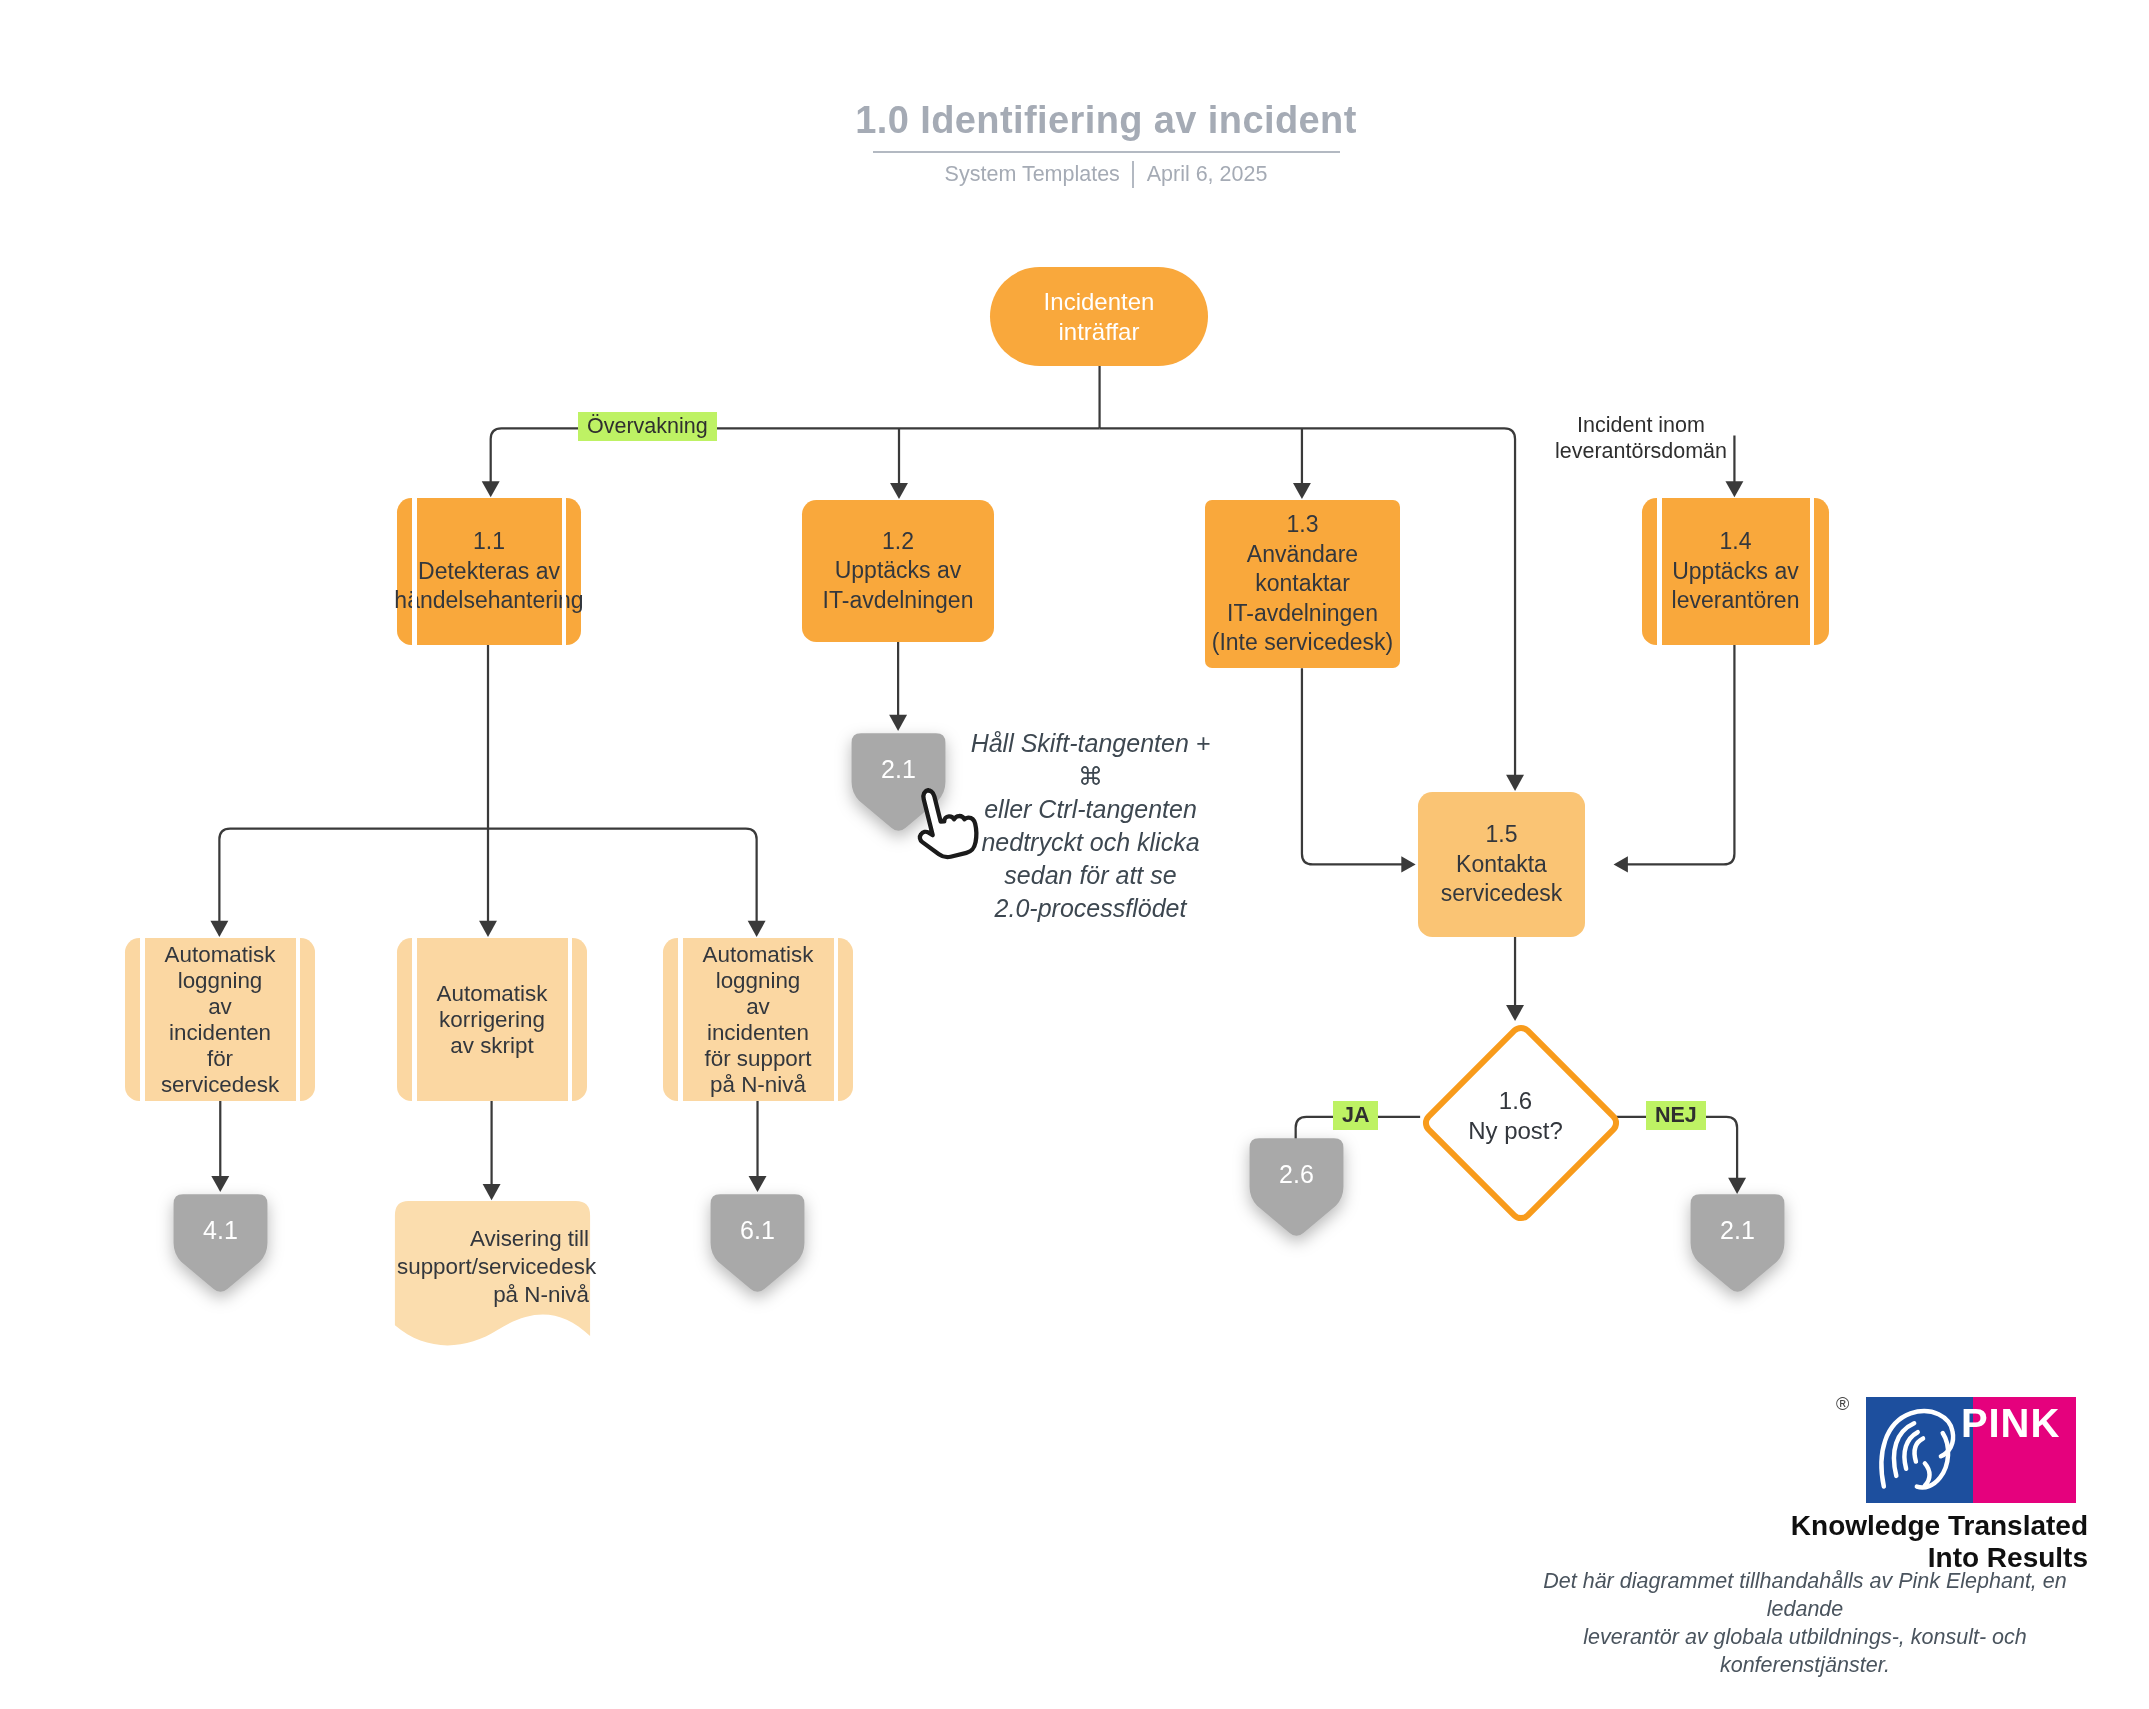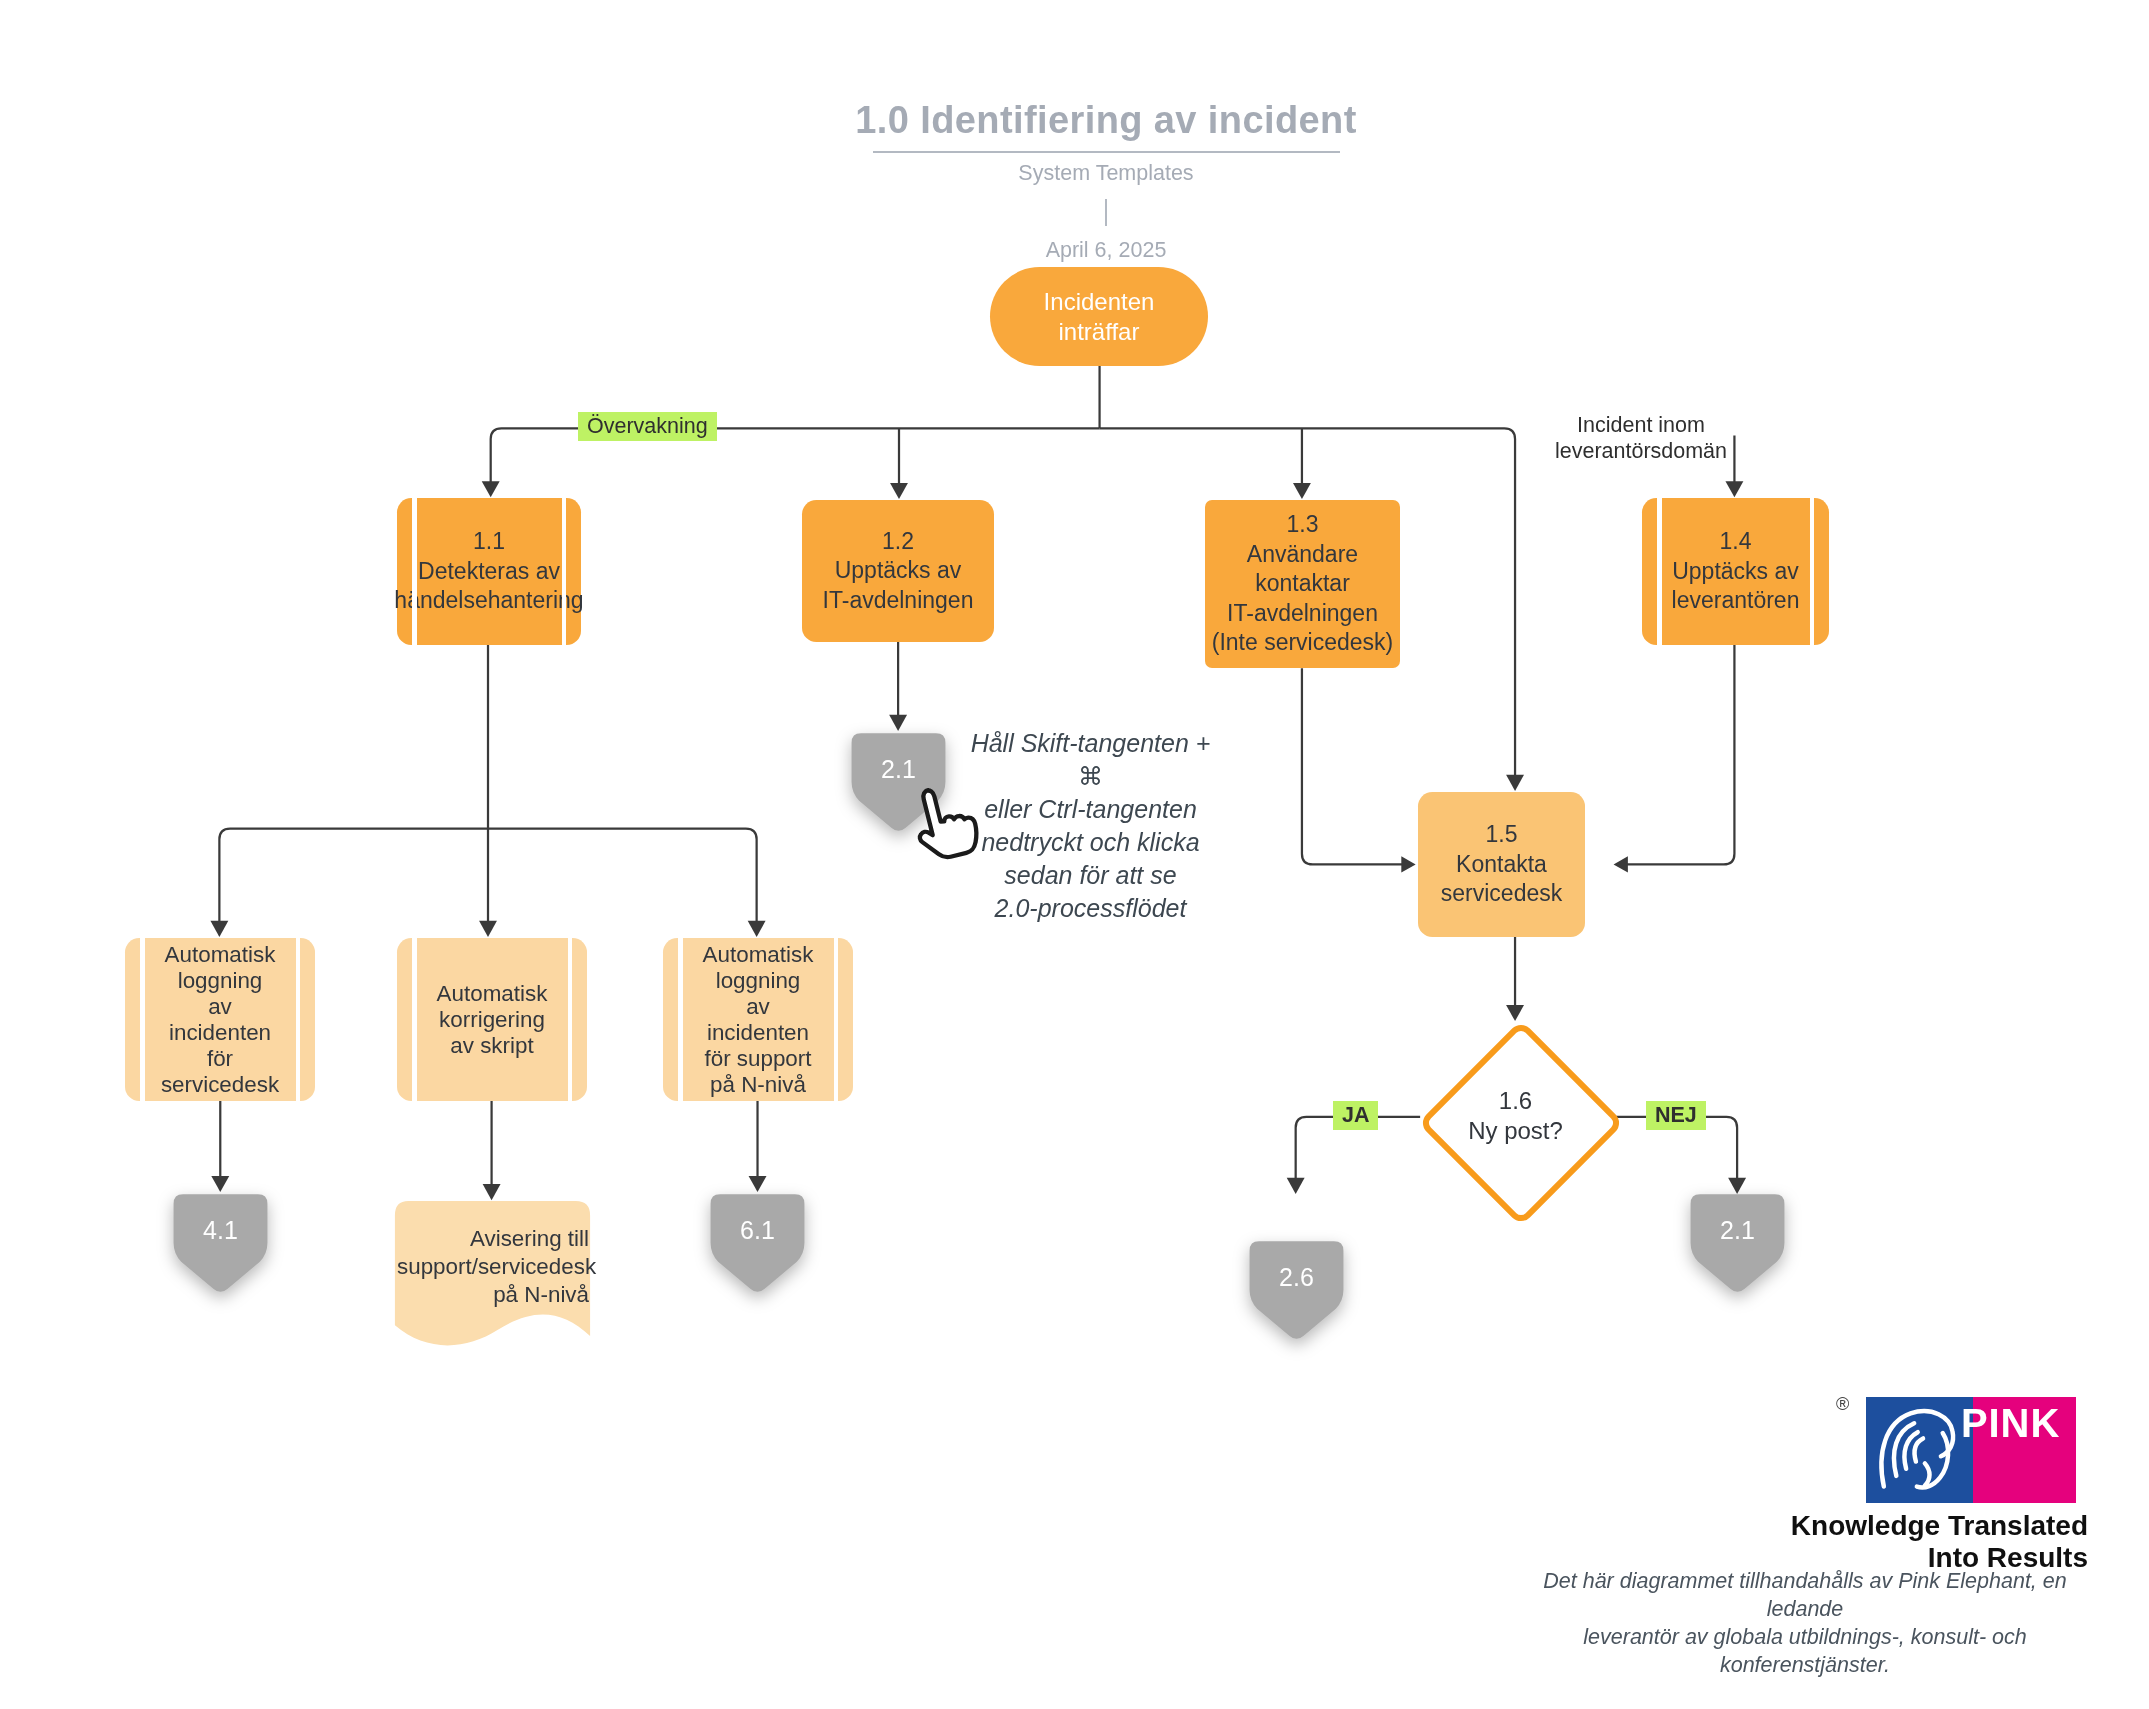--- a/index.html
+++ b/index.html
@@ -5,21 +5,21 @@
   html,body{margin:0;padding:0;background:#fff;}
   #canvas{
     position:relative;width:2149px;height:1710px;background:#fff;overflow:hidden;
     font-family:"Liberation Sans","DejaVu Sans",sans-serif;
   }
   .abs{position:absolute;}
   .preline{white-space:pre-line;}
   
   .title{left:703px;top:99px;width:806px;text-align:center;font-size:38px;font-weight:bold;color:#A5ABB5;letter-spacing:0.4px;}
   .title-rule{left:873px;top:151px;width:467px;height:1.8px;background:#B3B9C2;}
-  .subtitle{left:748px;top:161px;width:716px;display:flex;justify-content:center;align-items:center;gap:12.5px;font-size:21.5px;color:#A5ABB5;flex-direction:column;}
+  .subtitle{left:748px;top:161px;width:716px;display:flex;justify-content:center;align-items:center;gap:12.5px;font-size:21.5px;color:#A5ABB5;}
   .subtitle .sep{width:1.8px;height:27px;background:#B3B9C2;display:inline-block;}
   
   .node{border-radius:14.3px;display:flex;align-items:center;justify-content:center;text-align:center;
         color:#33373D;font-size:23px;line-height:29.6px;}
   .node.small{font-size:22.4px;line-height:26px;}
   .stripe{position:absolute;top:0;bottom:0;width:4.5px;background:#fff;}
   .stripe.l{left:15px;} .stripe.r{right:15px;}
   .orange{background:#F9A83C;}
   .amber{background:#FAC474;}
   .lightamber{background:#FBD7A2;}
@@ -220,21 +220,21 @@
       <path d="M12,1.5 H96 Q106.5,1.5 106.5,12 V56 Q106.5,68 98,77 L62,107 Q54,114 46,107 L10,77 Q1.5,68 1.5,56 V12 Q1.5,1.5 12,1.5 Z" fill="#A9A9A9"></path>
     </svg>
     <span class="pent-num">4.1</span>
   </div>
   <div class="abs pent" style="left:709px;top:1193px;">
     <svg width="97" height="101" viewBox="0 0 108 113">
       <path d="M12,1.5 H96 Q106.5,1.5 106.5,12 V56 Q106.5,68 98,77 L62,107 Q54,114 46,107 L10,77 Q1.5,68 1.5,56 V12 Q1.5,1.5 12,1.5 Z" fill="#A9A9A9"></path>
     </svg>
     <span class="pent-num">6.1</span>
   </div>
-  <div class="abs pent" style="left:1248px;top:1240px;">
+  <div class="abs pent" style="left:1248px;top:1137px;">
     <svg width="97" height="101" viewBox="0 0 108 113">
       <path d="M12,1.5 H96 Q106.5,1.5 106.5,12 V56 Q106.5,68 98,77 L62,107 Q54,114 46,107 L10,77 Q1.5,68 1.5,56 V12 Q1.5,1.5 12,1.5 Z" fill="#A9A9A9"></path>
     </svg>
     <span class="pent-num">2.6</span>
   </div>
   <div class="abs pent" style="left:1689px;top:1193px;">
     <svg width="97" height="101" viewBox="0 0 108 113">
       <path d="M12,1.5 H96 Q106.5,1.5 106.5,12 V56 Q106.5,68 98,77 L62,107 Q54,114 46,107 L10,77 Q1.5,68 1.5,56 V12 Q1.5,1.5 12,1.5 Z" fill="#A9A9A9"></path>
     </svg>
     <span class="pent-num">2.1</span>

